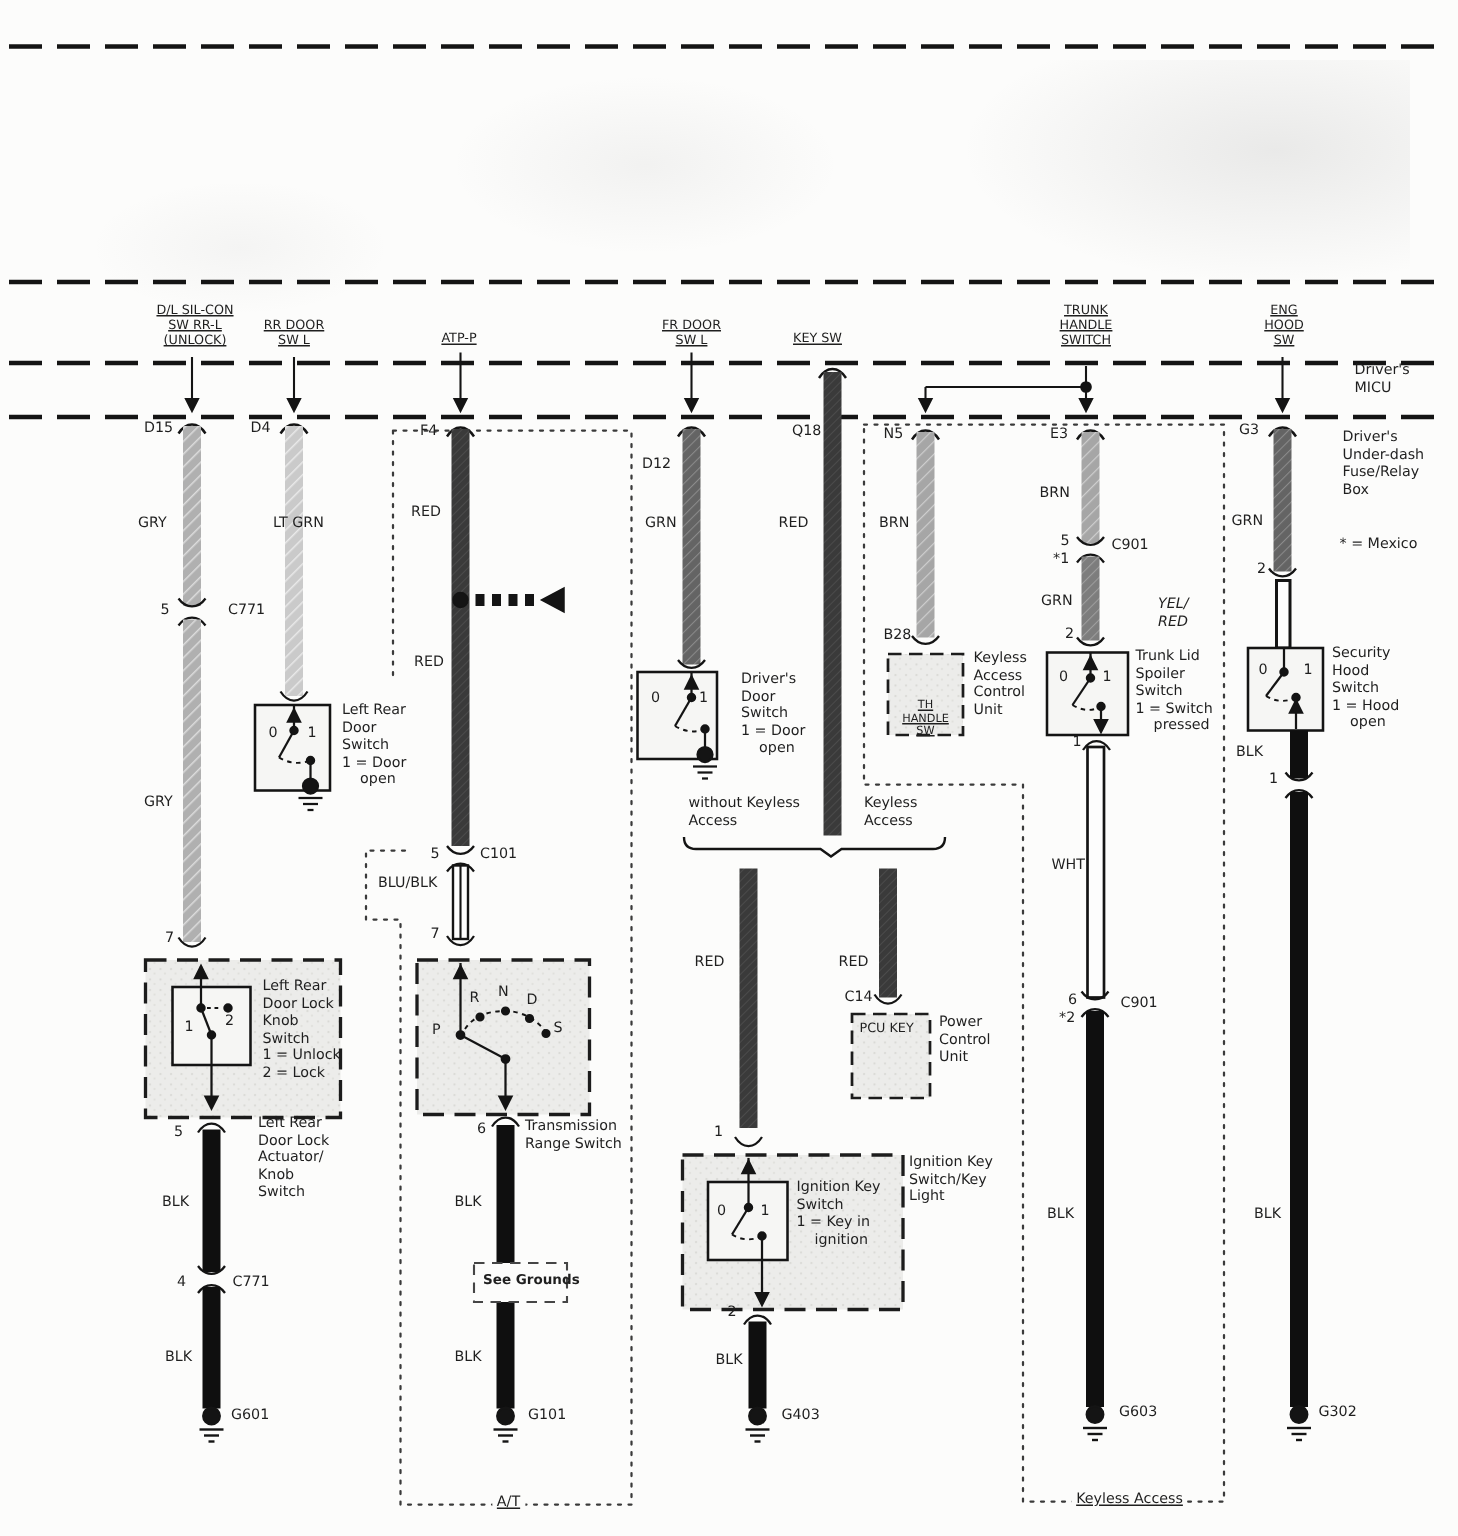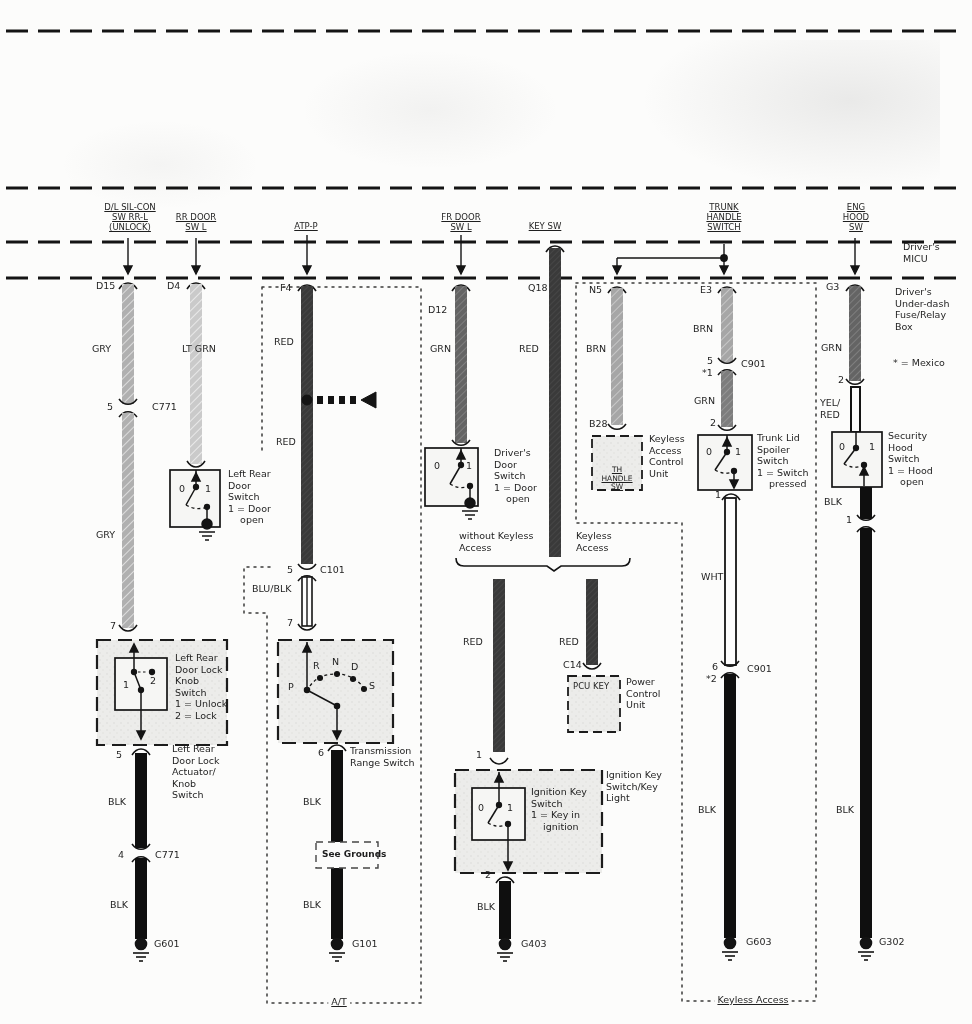--- a/index.html
+++ b/index.html
@@ -389,21 +389,21 @@
   <div class="lbl" style="left:276px;top:436px;">RED</div>
   <div class="lbl" style="left:430px;top:343px;">GRN</div>
   <div class="lbl" style="left:519px;top:343px;">RED</div>
   <div class="lbl" style="left:463px;top:636px;">RED</div>
   <div class="lbl" style="left:559px;top:636px;">RED</div>
   <div class="lbl" style="left:586px;top:343px;">BRN</div>
   <div class="lbl" style="left:693px;top:323px;">BRN</div>
   <div class="lbl" style="left:694px;top:395px;">GRN</div>
   <div class="lbl" style="left:701px;top:571px;">WHT</div>
   <div class="lbl" style="left:821px;top:342px;">GRN</div>
-  <div class="lbl" style="left:820px;top:397px;">YEL/
+  <div class="lbl" style="left:772px;top:397px;font-style:italic;">YEL/
 RED</div>
   <div class="lbl" style="left:252px;top:583px;">BLU/BLK</div>
   <div class="lbl" style="left:108px;top:796px;">BLK</div>
   <div class="lbl" style="left:110px;top:899px;">BLK</div>
   <div class="lbl" style="left:303px;top:796px;">BLK</div>
   <div class="lbl" style="left:303px;top:899px;">BLK</div>
   <div class="lbl" style="left:477px;top:901px;">BLK</div>
   <div class="lbl" style="left:698px;top:804px;">BLK</div>
   <div class="lbl" style="left:824px;top:496px;">BLK</div>
   <div class="lbl" style="left:836px;top:804px;">BLK</div>

